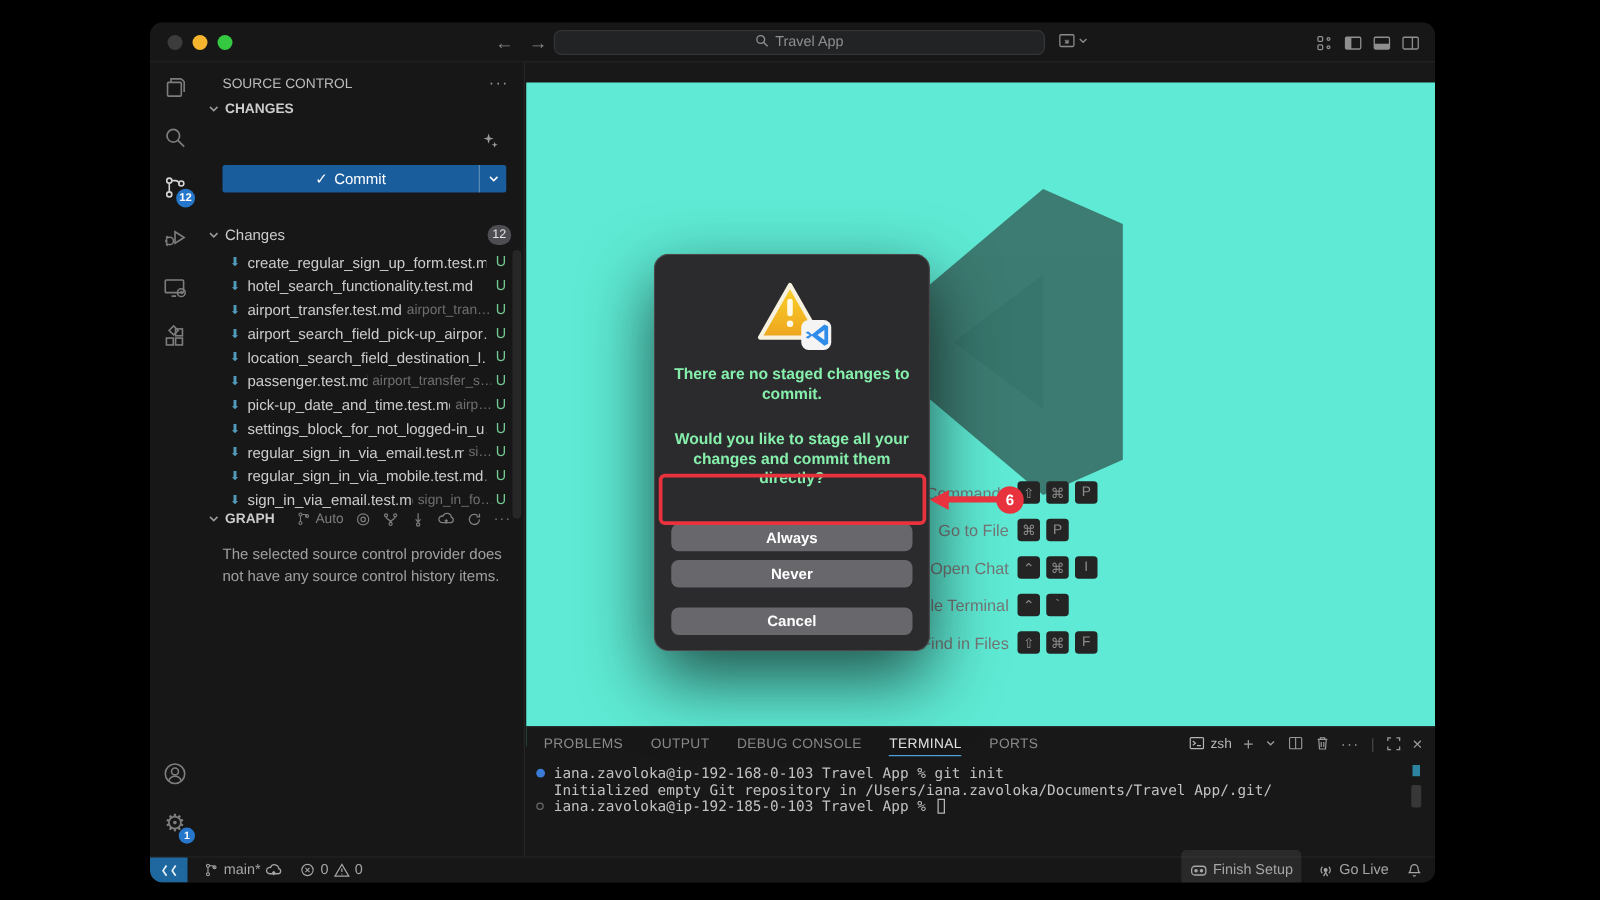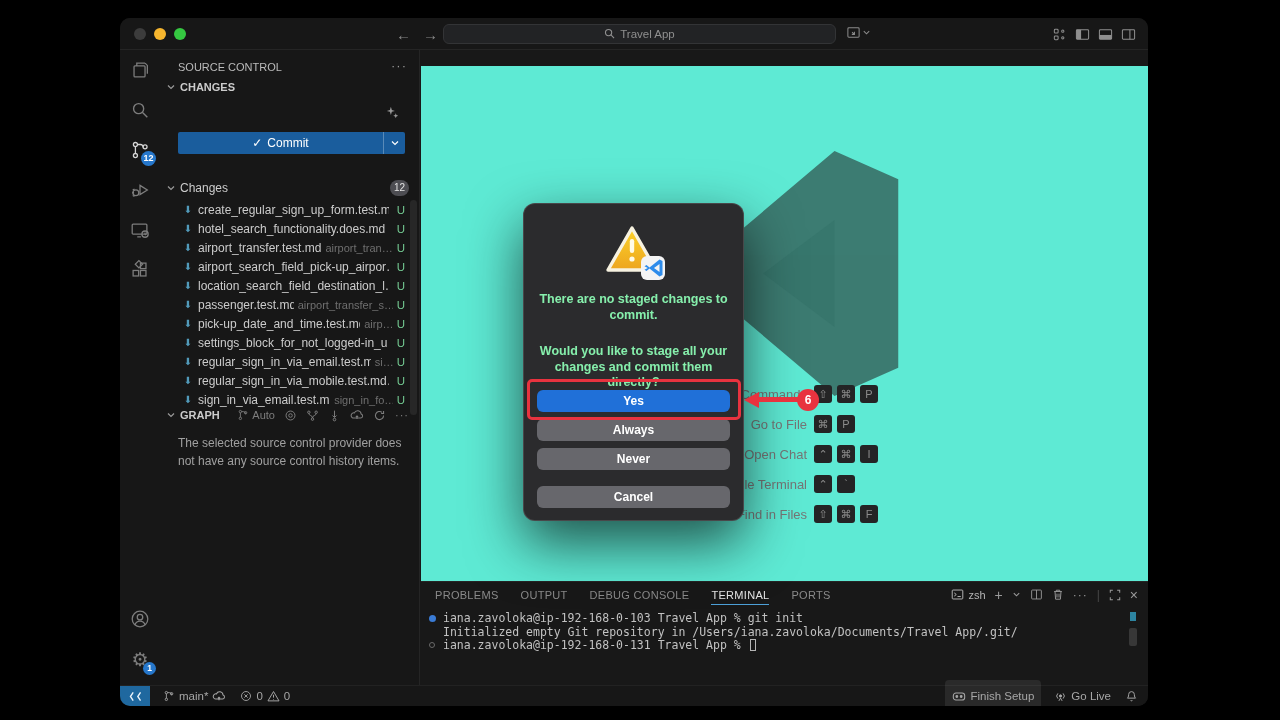--- a/index.html
+++ b/index.html
@@ -308,21 +308,21 @@
 
       <div class="file-list">
         <div class="file-row">
             <span class="md-icon">⬇</span>
             <span class="f-name">create_regular_sign_up_form.test.md</span>
             <span class="f-hint"></span>
             <span class="f-status">U</span>
           </div>
         <div class="file-row">
             <span class="md-icon">⬇</span>
-            <span class="f-name">hotel_search_functionality.does.md</span>
+            <span class="f-name">hotel_search_functionality.test.md</span>
             <span class="f-hint"></span>
             <span class="f-status">U</span>
           </div>
         <div class="file-row">
             <span class="md-icon">⬇</span>
             <span class="f-name">airport_transfer.test.md</span>
             <span class="f-hint">airport_tran…</span>
             <span class="f-status">U</span>
           </div>
         <div class="file-row">
@@ -498,21 +498,21 @@
         <span style="letter-spacing:1px;">···</span>
         <span class="pc-div">|</span>
         <svg width="12" height="12" viewBox="0 0 14 14" fill="none" stroke="currentColor" stroke-width="1.2">
             <path d="M1.5 4.5v-3h3M9.5 1.5h3v3M12.5 9.5v3h-3M4.5 12.5h-3v-3"></path>
           </svg>
         <span style="font-size:14px;">×</span>
       </div>
       <div class="term">
         <div class="t-line"><span class="t-dot filled"></span><span>iana.zavoloka@ip-192-168-0-103 Travel App % git init</span></div>
         <div class="t-line"><span>Initialized empty Git repository in /Users/iana.zavoloka/Documents/Travel App/.git/</span></div>
-        <div class="t-line"><span class="t-dot hollow"></span><span>iana.zavoloka@ip-192-168-0-131 Travel App % </span><span class="t-cursor"></span></div>
+        <div class="t-line"><span class="t-dot hollow"></span><span>iana.zavoloka@ip-192-185-0-103 Travel App % </span><span class="t-cursor"></span></div>
       </div>
       <div class="ruler-mark"></div>
       <div class="scroll-thumb"></div>
     </div>
 
     <div class="statusbar">
       <div class="remote-chip">
         <svg class="sbi" width="13" height="11" viewBox="0 0 14 12" fill="none" stroke="currentColor" stroke-width="1.5">
             <polyline points="4.5,1.5 1.5,6 4.5,10.5"></polyline>
             <polyline points="9.5,1.5 12.5,6 9.5,10.5" transform="rotate(180 11 6)"></polyline>
@@ -584,21 +584,20 @@
         <circle cx="36" cy="35" r="2.6" fill="#fffbe8"></circle>
         <g>
           <rect x="45" y="32" width="24" height="24" rx="6" fill="#f4f4f4"></rect>
           <path d="M63.5 35.5 L66.5 37 V51 L63.5 52.5 L53.5 44.5 50.5 47 48.5 45.8 51.8 44 48.5 42.2 50.5 41 53.5 43.5 Z" fill="#2e8ceb"></path>
           <path d="M63.5 40 L58 44 L63.5 48 Z" fill="#f4f4f4"></path>
         </g>
       </svg>
     </div>
     <div class="dlg-text dlg-line1">There are no staged changes to commit.</div>
     <div class="dlg-text dlg-line2">Would you like to stage all your changes and commit them directly?</div>
-    <div class="dlg-btn dlg-yes">Yes</div>
     <div class="dlg-btn dlg-always">Always</div>
     <div class="dlg-btn dlg-never">Never</div>
     <div class="dlg-btn dlg-cancel">Cancel</div>
   </div>
 
   <div class="anno-rect"></div>
   <div class="anno-head"></div>
   <div class="anno-line"></div>
   <div class="anno-badge">6</div>
 </div>

